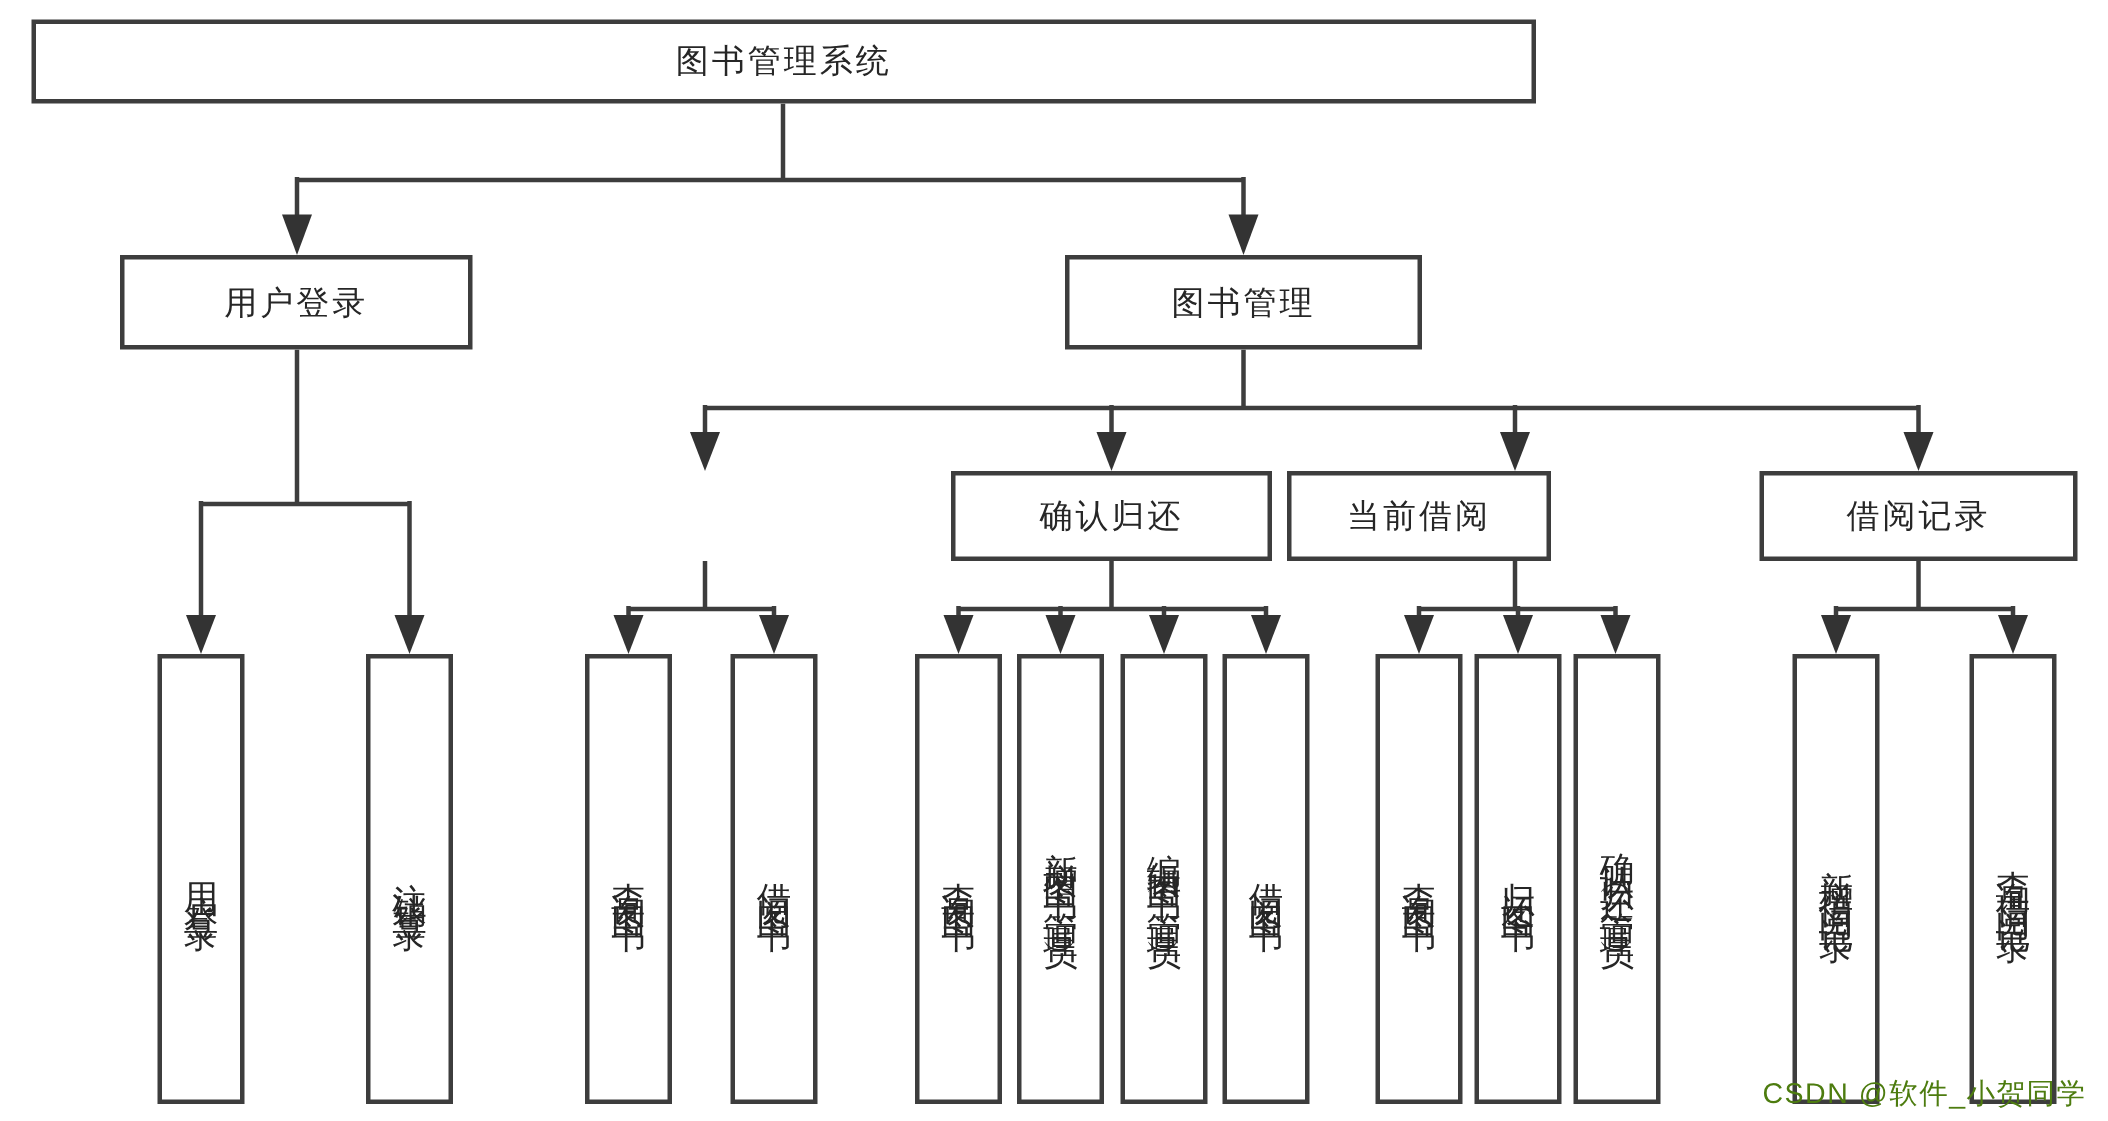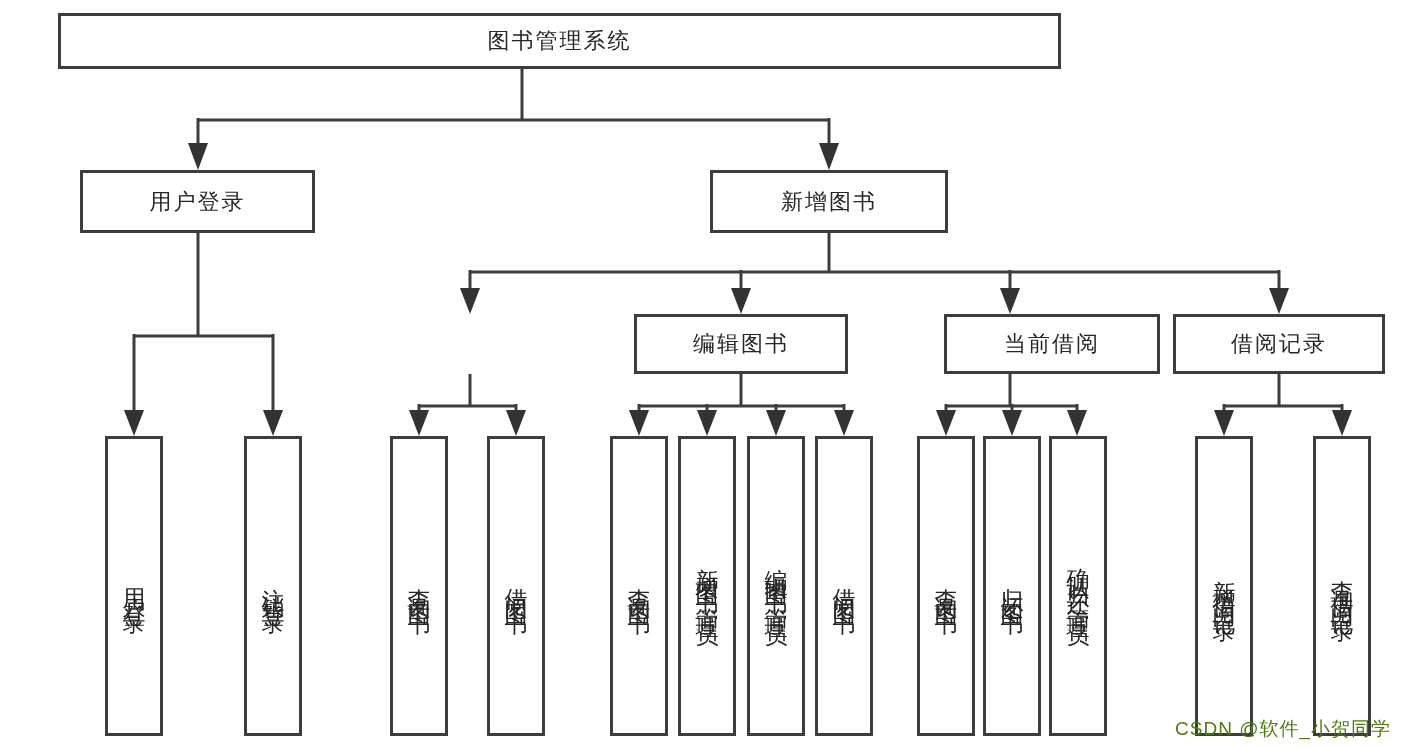--- a/index.html
+++ b/index.html
@@ -130,35 +130,35 @@
       <polygon points="766,410 786,410 776,436"></polygon>
       <polygon points="834,410 854,410 844,436"></polygon>
       <polygon points="936,410 956,410 946,436"></polygon>
       <polygon points="1002,410 1022,410 1012,436"></polygon>
       <polygon points="1067,410 1087,410 1077,436"></polygon>
       <polygon points="1214,410 1234,410 1224,436"></polygon>
       <polygon points="1332,410 1352,410 1342,436"></polygon>
     </g>
   </svg>
 
-  <div class="node h" style="left:21px; top:13px; width:1003px; height:56px;margin-left:37px;">
+  <div class="node h" style="left:21px; top:13px; width:1003px; height:56px;">
     <span>图书管理系统</span>
   </div>
 
   <div class="node h" style="left:80px; top:170px; width:235px; height:63px;">
     <span>用户登录</span>
   </div>
   <div class="node h" style="left:710px; top:170px; width:238px; height:63px;">
-    <span>新增图书</span>
+    <span>图书管理</span>
   </div>
 
   <div class="node h" style="left:634px; top:314px; width:214px; height:60px;">
-    <span>编辑图书</span>
-  </div>
-  <div class="node h" style="left:944px; top:314px; width:216px; height:60px;">
+    <span>确认归还</span>
+  </div>
+  <div class="node h" style="left:858px; top:314px; width:176px; height:60px;">
     <span>当前借阅</span>
   </div>
   <div class="node h" style="left:1173px; top:314px; width:212px; height:60px;">
     <span>借阅记录</span>
   </div>
 
   <div class="node leaf" style="left:105px;">
     <span class="vtext">用户登录</span>
   </div>
   <div class="node leaf" style="left:244px;">

